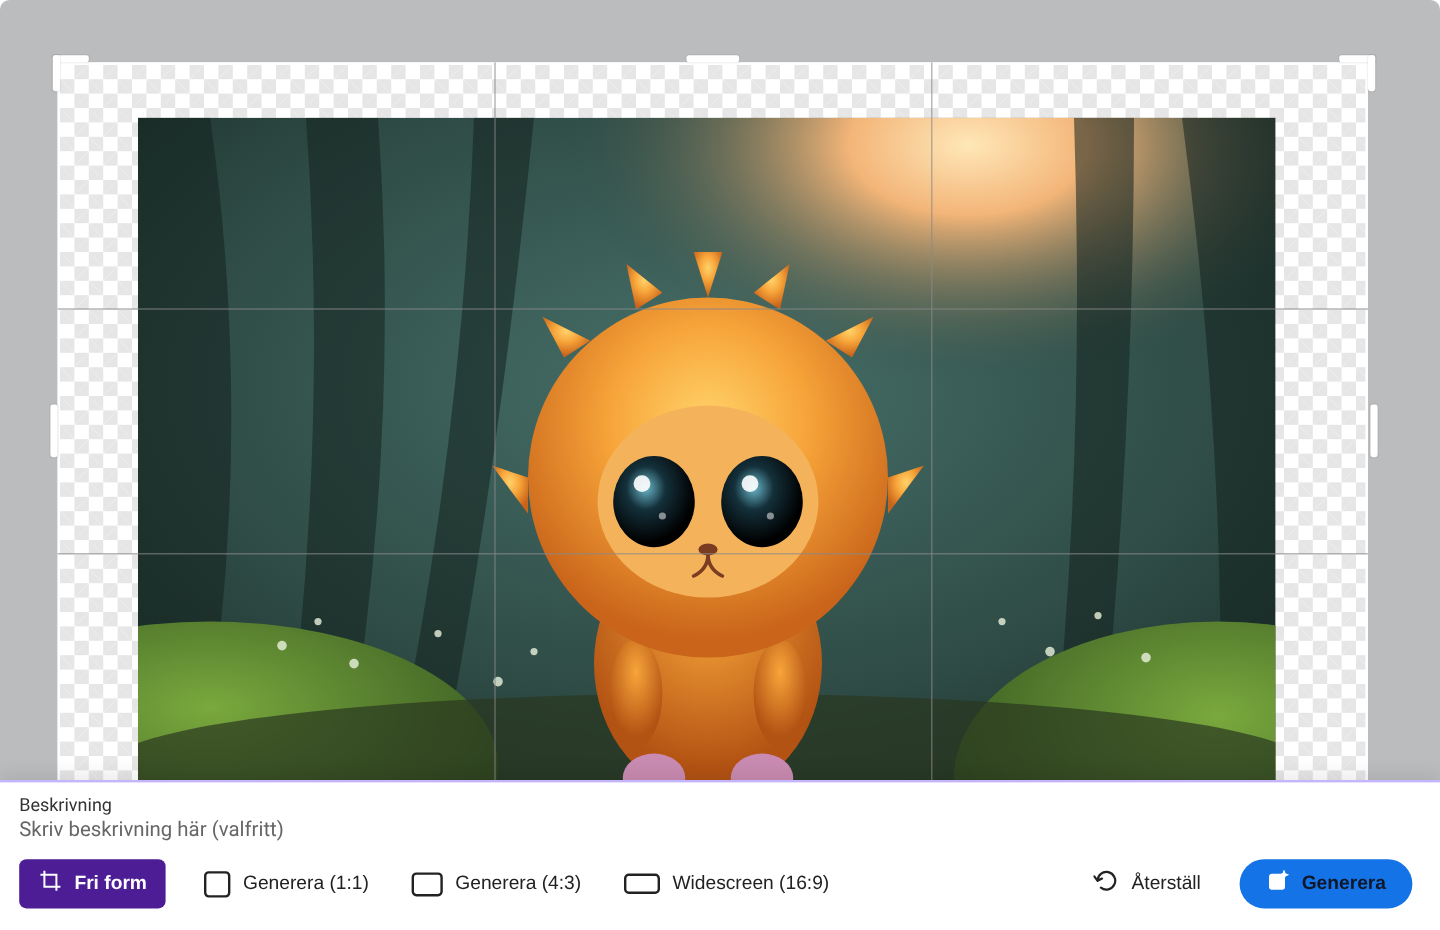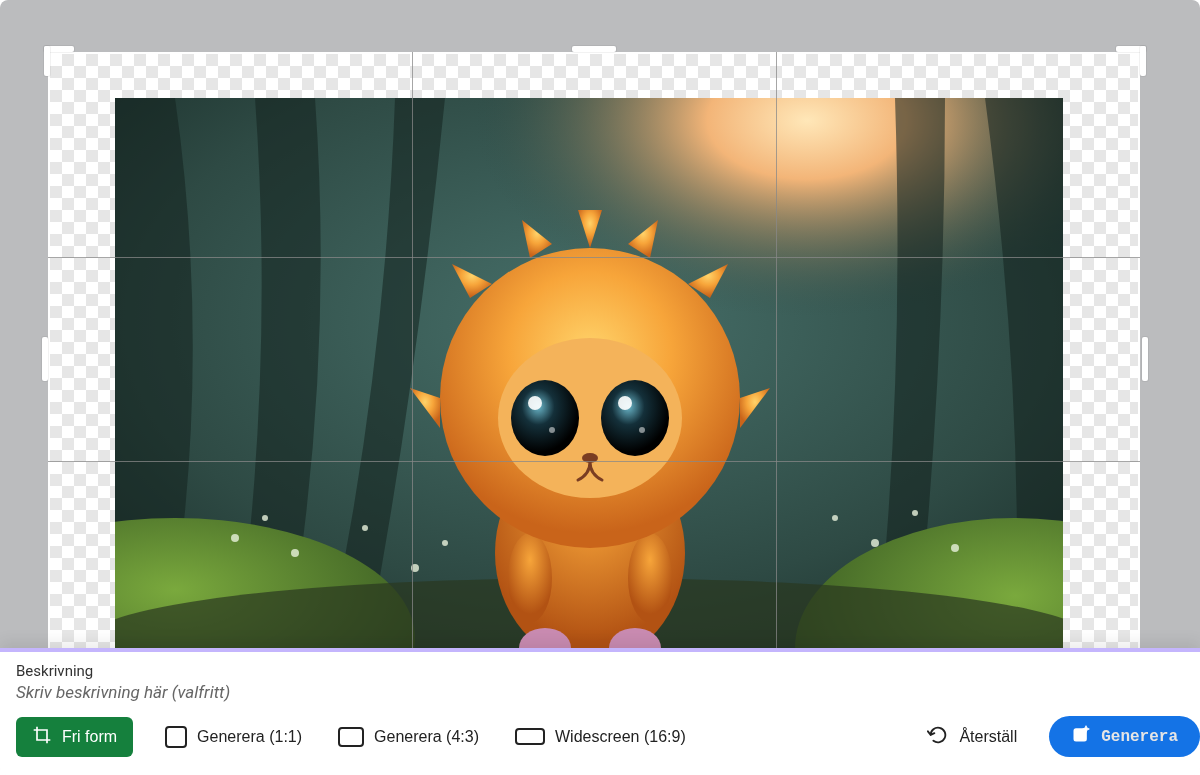--- a/index.html
+++ b/index.html
@@ -62,52 +62,51 @@
     box-shadow: 0 0 0 1px rgba(0,0,0,.05);
   }
   .handle.corner   { width:30px; height:6px; }
   .handle.corner.v { width:6px;  height:30px; }
   .handle.edge-h   { width:44px; height:6px; }
   .handle.edge-v   { width:6px;  height:44px; }
 
   
   .bottom-panel {
     background:#fff;
-    border-top: 4px solid #c4b5fd;
-    padding: 10px 0 18px 16px;
+    border-top: 2px solid #c4b5fd;
+    padding: 10px 23px 18px 16px;
     box-shadow: 0 -6px 14px rgba(0,0,0,.08);
     position: relative;
     z-index: 5;
   }
   .desc-label { font-size: 15px; color:#333; margin-bottom: 2px; }
-  .desc-placeholder { font-size: 17px; font-style: italic; color:#666; margin-bottom: 14px; }
+  .desc-placeholder { font-size: 17px; color:#666; margin-bottom: 14px; }
 
   .toolbar { display:flex; align-items:center; gap:28px; }
   .btn {
     display:flex; align-items:center; gap:10px;
     font-size:16px; color:#222; cursor:pointer;
     background:transparent; border:none;
     padding:6px 4px;
     white-space:nowrap;
   }
   .btn .shape-icon {
     width:26px; height:20px; border:2px solid #222; border-radius:4px;
     display:inline-block;
   }
   .btn.active {
-    background:#15803d; color:#fff;
-    padding:8px 16px; border-radius:6px;
+    background:#4c1d95; color:#fff;
+    padding:8px 16px; border-radius:6px;font-weight:bold;
   }
   .btn.active svg path, .btn.active svg rect { stroke:#fff; }
   .btn.primary {
-    background:#1473e6; color:#e5e5e5;
+    background:#1473e6; color:#0f172a;
     padding:8px 22px; border-radius:22px;
     font-weight:600;
     margin-left:auto;
-    font-family:Liberation Mono, monospace;
   }
   .btn.primary svg path, .btn.primary svg rect { stroke:#fff; fill:#fff; }
   .spacer { flex:1; }
 </style>
 </head>
 <body>
 
 <div class="canvas-wrap">
   <div class="checkerboard"></div>
 

